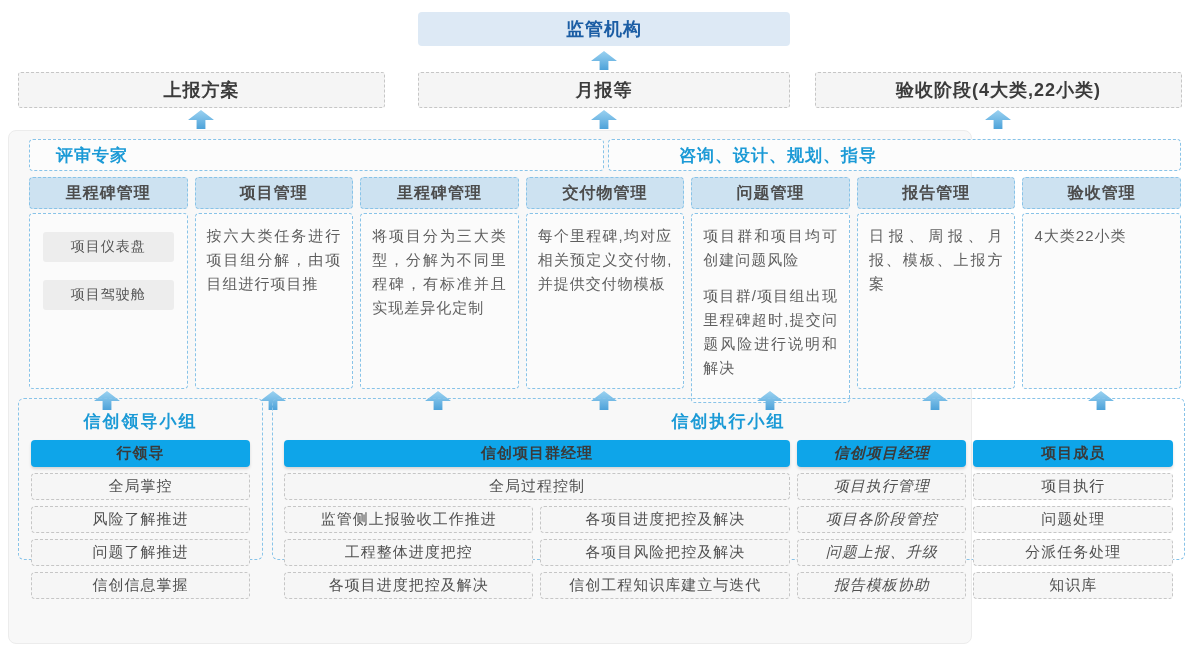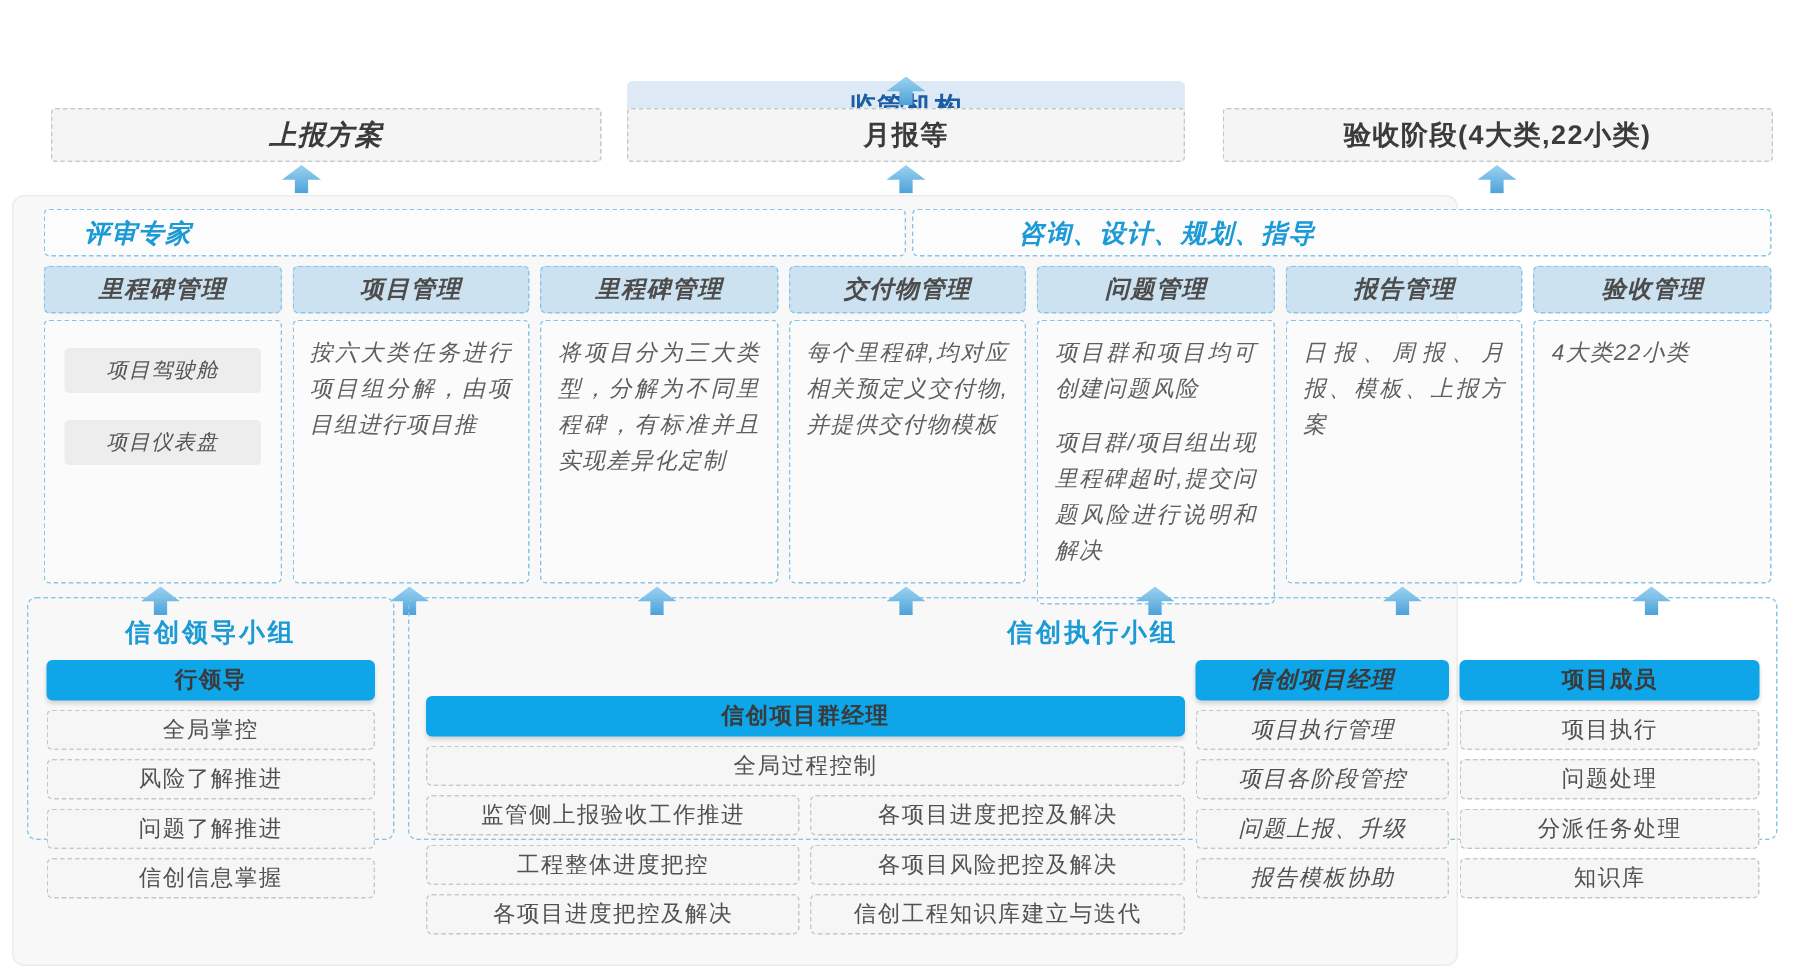--- a/index.html
+++ b/index.html
@@ -9,29 +9,29 @@
     background: #ffffff;
     font-family: "Liberation Sans", sans-serif;
     overflow: hidden;
   }
 
   
   .regulator {
     position: absolute; left: 418px; top: 12px; width: 372px; height: 34px;
     background: #dde9f5; border-radius: 4px;
     display: flex; align-items: center; justify-content: center;
-    font-size: 18px; font-weight: bold; color: #1b5da4; letter-spacing: 1px; margin-top: 42px;
+    font-size: 18px; font-weight: bold; color: #1b5da4; letter-spacing: 1px;
   }
   .top-box {
     position: absolute; top: 72px; height: 36px;
     background: #f5f5f5; border: 1px dashed #c6c6c6; border-radius: 3px;
     display: flex; align-items: center; justify-content: center;
     font-size: 18px; font-weight: bold; color: #3b3b3b; letter-spacing: 1px;
   }
-  .top-box.b1 { left: 34px;  width: 367px; font-style: italic; }
+  .top-box.b1 { left: 18px;  width: 367px; }
   .top-box.b2 { left: 418px; width: 372px; }
   .top-box.b3 { left: 815px; width: 367px; }
 
   
   .up-arrow {
     position: absolute; width: 26px; height: 19px;
     background: linear-gradient(180deg, #9bd2f1 0%, #4da2d9 100%);
     clip-path: polygon(50% 0, 100% 52%, 67% 52%, 67% 100%, 33% 100%, 33% 52%, 0 52%);
   }
   .arrow-a { left: 591px; top: 51px; }
@@ -39,21 +39,21 @@
   .arrow-b2 { left: 591px; top: 110px; }
   .arrow-b3 { left: 985px; top: 110px; }
   .arrow-c { top: 391px; }
   .ac1 { left: 94px; }  .ac2 { left: 260px; } .ac3 { left: 425px; }
   .ac4 { left: 591px; } .ac5 { left: 757px; } .ac6 { left: 922px; }
   .ac7 { left: 1088px; }
 
   
   .panel {
     position: absolute; left: 8px; top: 130px; width: 964px; height: 514px;
-    background: #f8f8f8; border: 1px solid #ececec; border-radius: 8px; font-style: italic;
+    background: #f8f8f8; border: 1px solid #ececec; border-radius: 8px;
   }
   .band {
     position: absolute; top: 8px; height: 32px;
     border: 1px dashed #88c3e8; border-radius: 4px; background: #fcfcfc;
     display: flex; align-items: center;
     font-size: 17px; font-weight: bold; color: #1b9ad6; letter-spacing: 1px;
   }
   .band-left  { left: 20px;  width: 575px; padding-left: 26px; }
   .band-right { left: 599px; width: 573px; padding-left: 70px; }
 
@@ -104,21 +104,21 @@
     font-size: 15px; font-weight: bold; color: #3a3a3a; letter-spacing: 1px;
   }
   .dashed-item {
     height: 27px; flex: none; background: #f6f6f6;
     border: 1px dashed #c6c6c6; border-radius: 4px;
     display: flex; align-items: center; justify-content: center;
     font-size: 15px; color: #515151; letter-spacing: 1px;
   }
   .exec-cols { display: flex; gap: 7px; flex: 1; }
   .sub { display: flex; flex-direction: column; gap: 6px; }
-  .sub-pmg { width: 507px; margin-top: 24px; }
+  .sub-pmg { width: 507px; }
   .sub-pm  { width: 170px; font-style: italic; }
   .sub-mem { width: 200px; }
   .two-col { display: flex; gap: 7px; }
   .tc { flex: 1; display: flex; flex-direction: column; gap: 6px; }
 </style>
 </head>
 <body>
 
 <div class="regulator">监管机构</div>
 <div class="up-arrow arrow-a"></div>
@@ -136,22 +136,22 @@
   </div>
   <div class="band band-right">
     <span>咨询、设计、规划、指导</span>
   </div>
 
   <div class="columns">
 
     <div class="col">
       <div class="col-header">里程碑管理</div>
       <div class="col-body">
+        <div class="chip">项目仪表盘</div>
         <div class="chip">项目驾驶舱</div>
-        <div class="chip">项目仪表盘</div>
       </div>
     </div>
 
     <div class="col">
       <div class="col-header">项目管理</div>
       <div class="col-body">
         <p>按六大类任务进行项目组分解，由项目组进行项目推</p>
       </div>
     </div>
 

